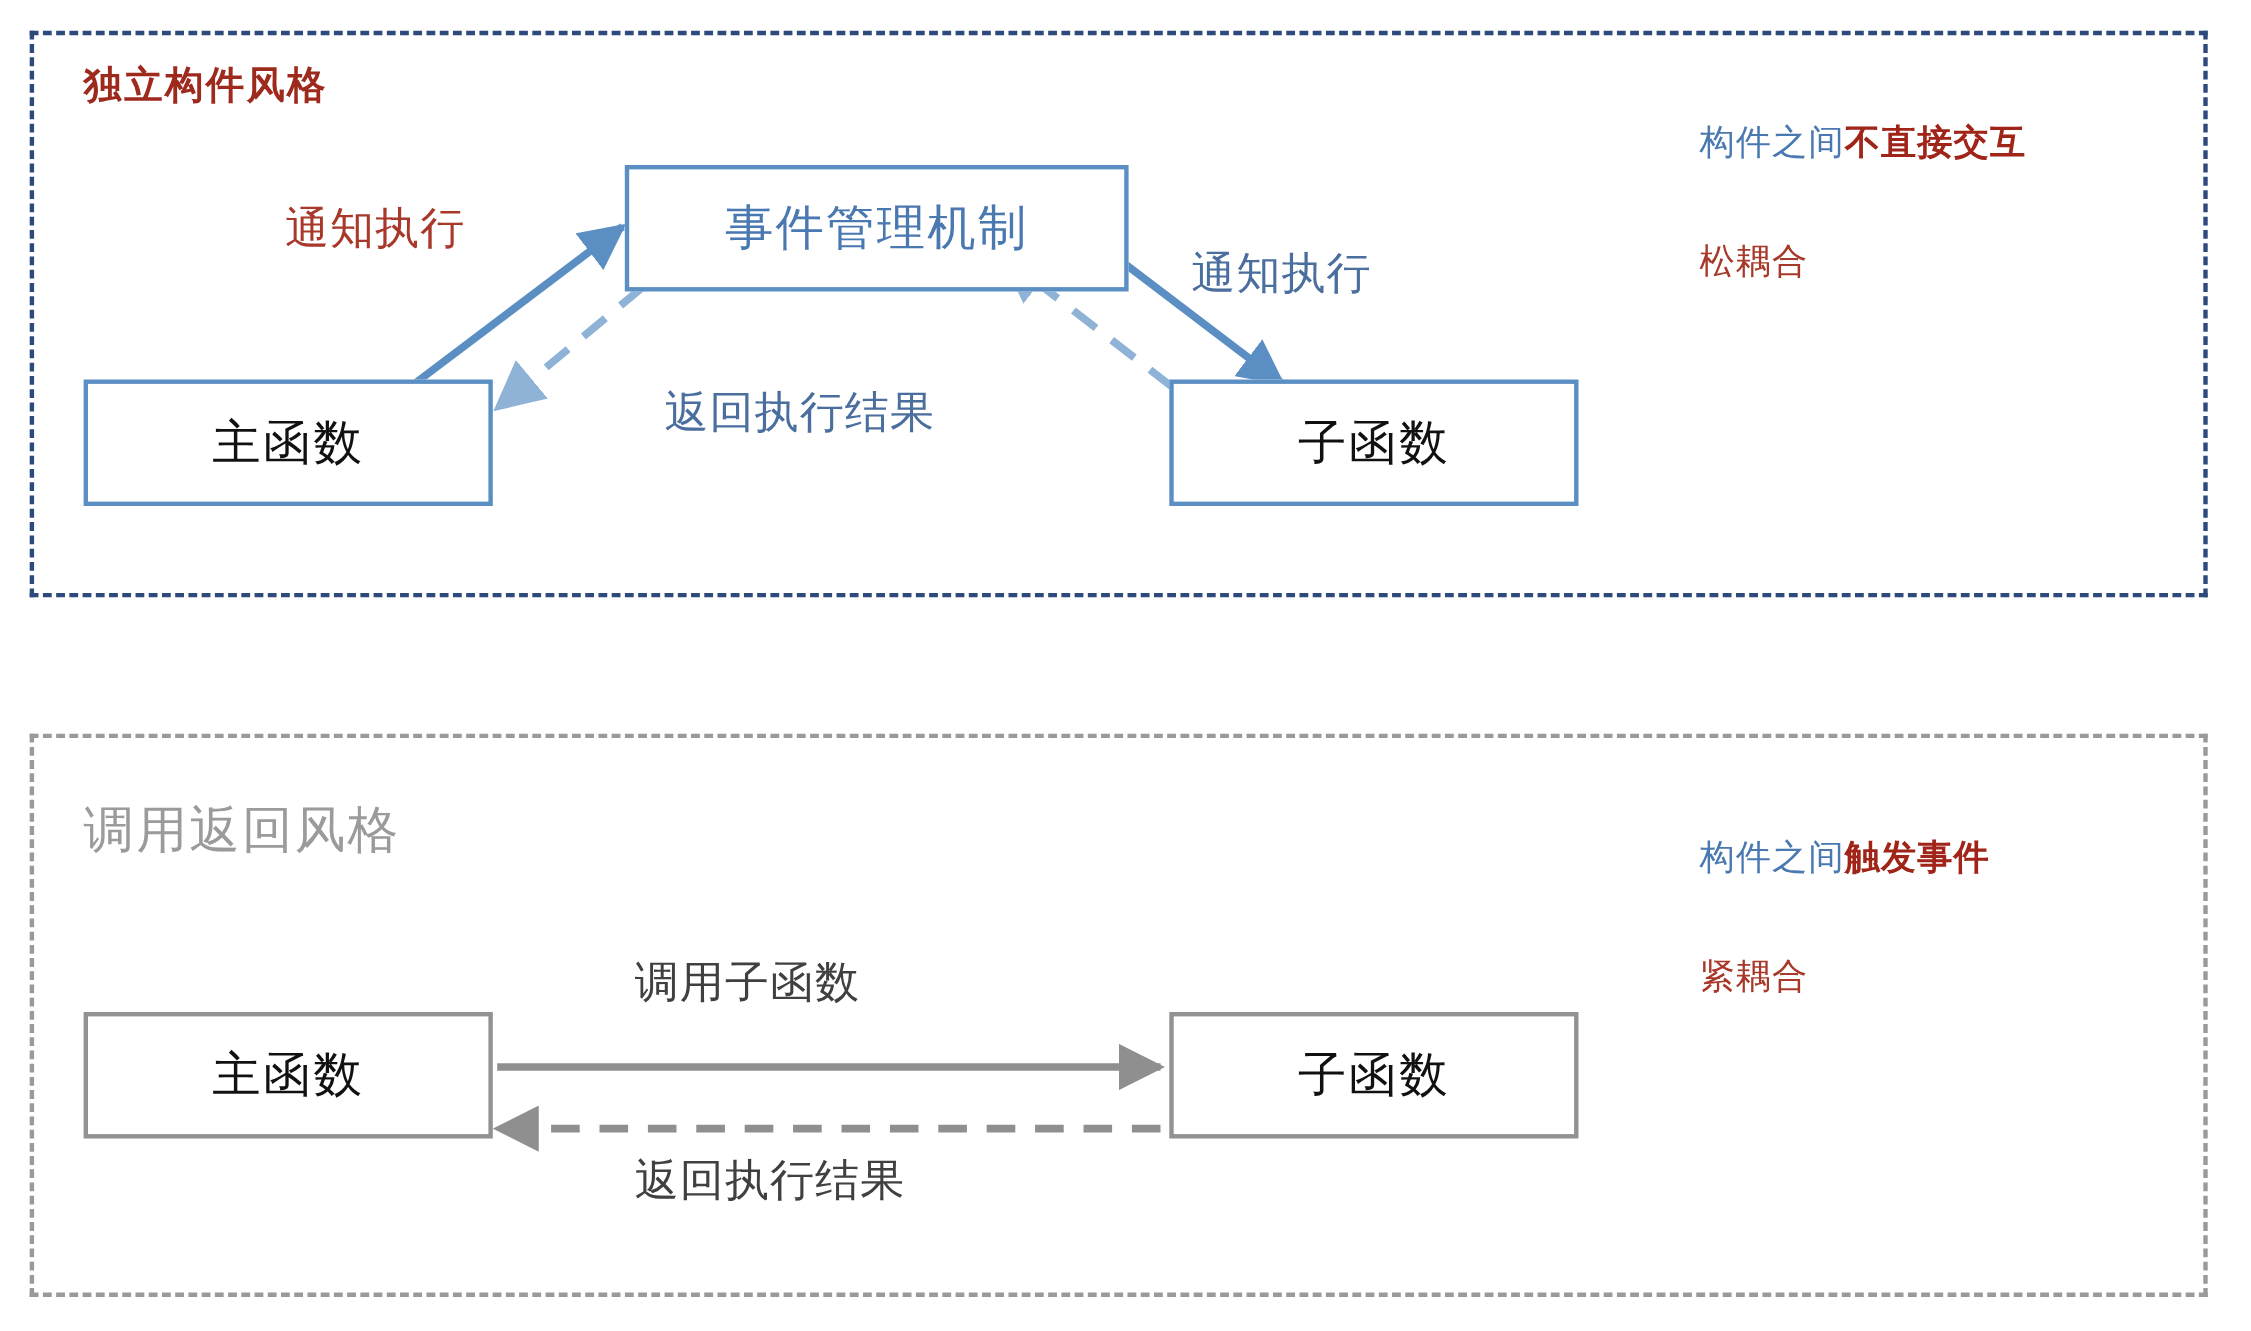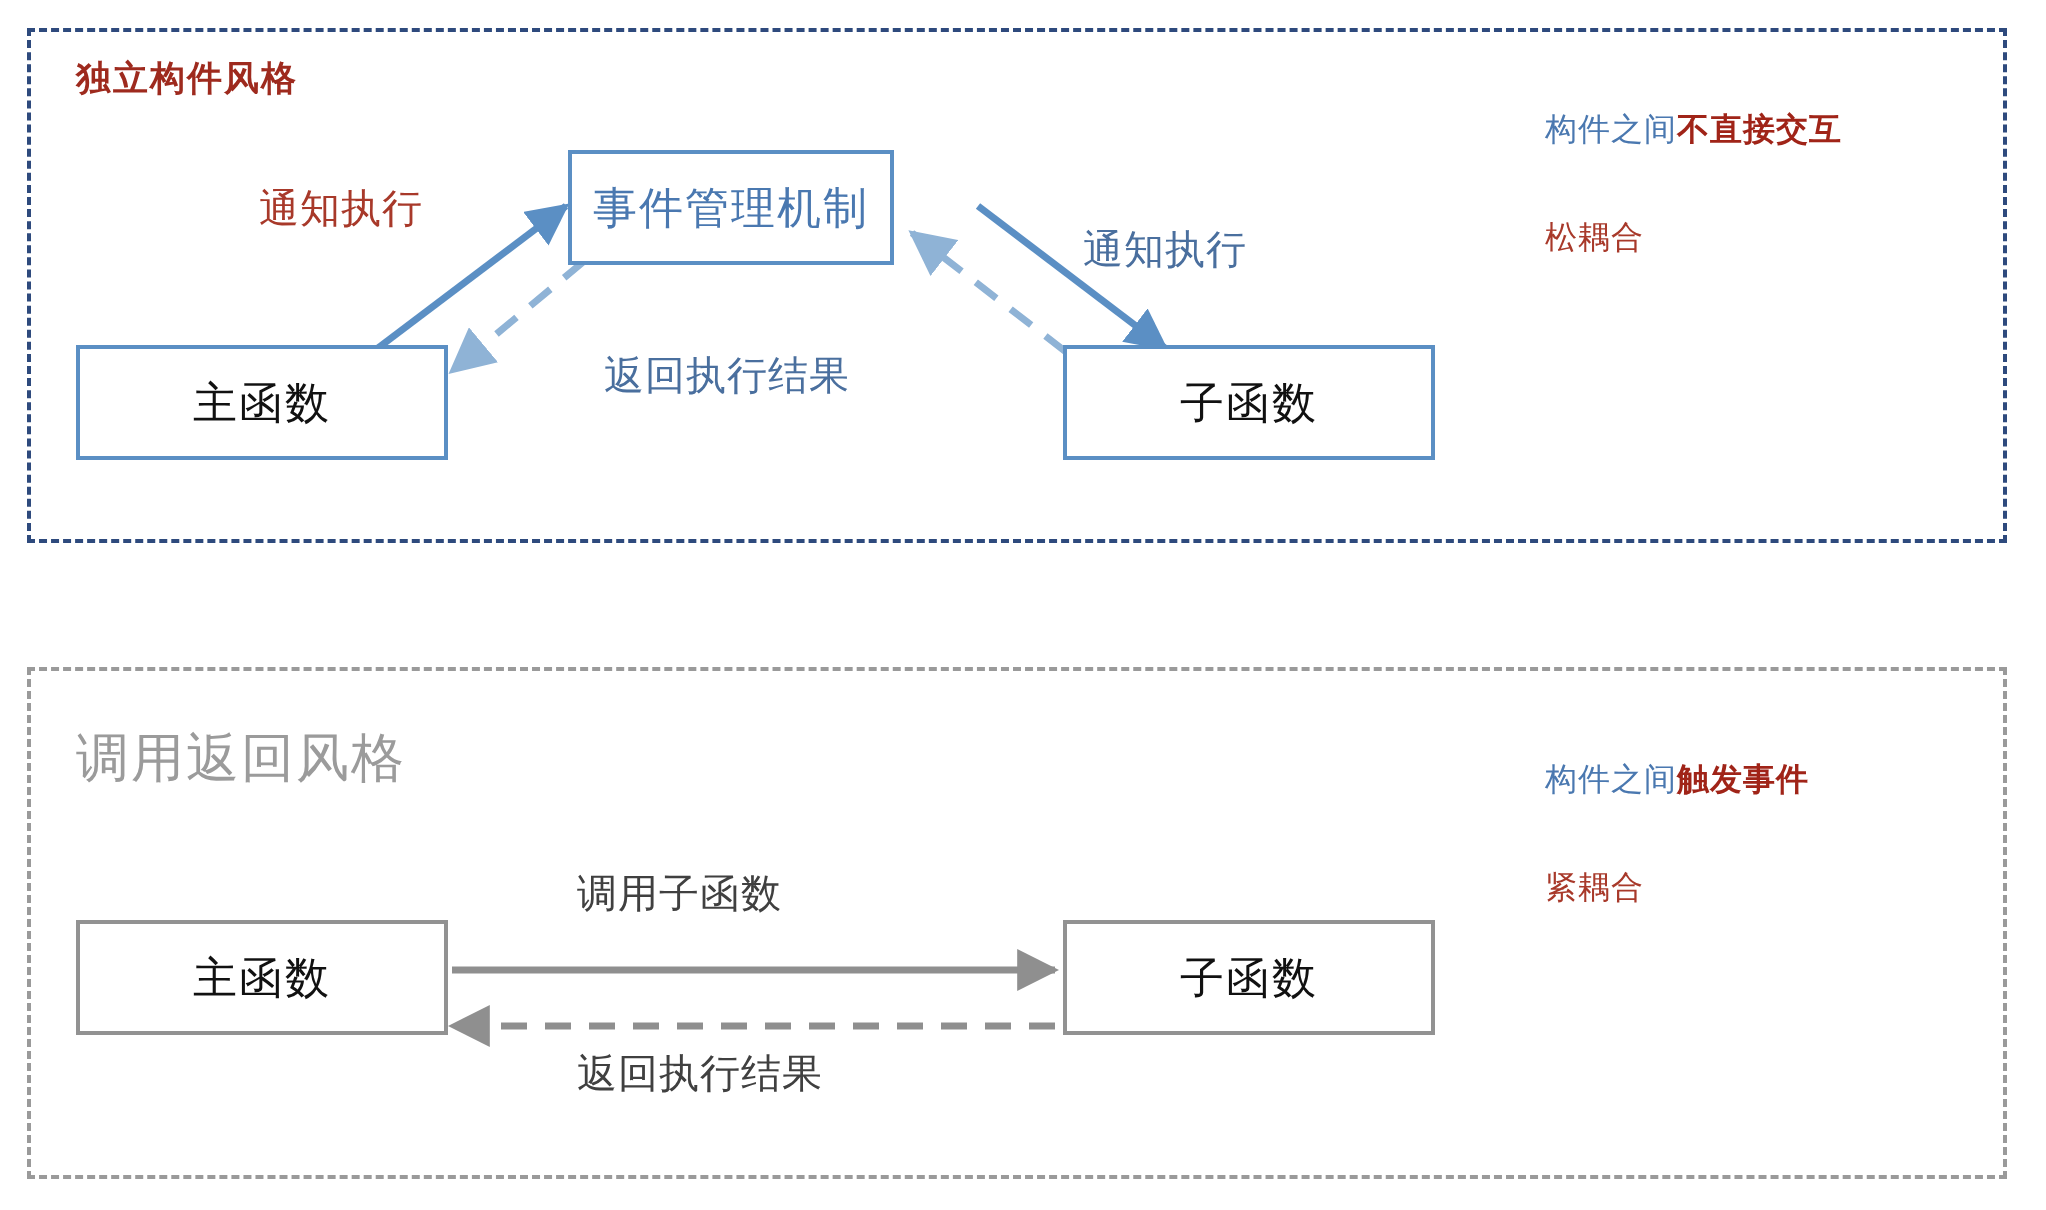--- a/index.html
+++ b/index.html
@@ -38,21 +38,21 @@
     white-space: nowrap;
     line-height: 1;
   }
   .title-event {
     font-size: 35px;
     font-weight: bold;
     color: #9e2a1e;
     letter-spacing: 2px;
   }
   .title-call {
-    font-size: 53px;
+    font-size: 46px;
     font-weight: normal;
     color: #9b9b9b;
     letter-spacing: 2px;
   }
 
   
   .node {
     position: absolute;
     box-sizing: border-box;
     display: flex;
@@ -145,21 +145,21 @@
   </svg>
 
   <div class="panel blue" style="left:27px; top:28px; width:1980px; height:515px;"></div>
 
   <div class="panel-title title-event" style="left:76px; top:60px;">独立构件风格</div>
 
   <div class="node blue-box" style="left:76px; top:345px; width:372px; height:115px;">
     <span>主函数</span>
   </div>
 
-  <div class="node blue-box blue-text" style="left:568px; top:150px; width:326px; height:115px;">
+  <div class="node blue-box blue-text" style="left:568px; top:150px; width:458px; height:115px;">
     <span>事件管理机制</span>
   </div>
 
   <div class="node blue-box" style="left:1063px; top:345px; width:372px; height:115px;">
     <span>子函数</span>
   </div>
 
   <div class="edge-label lbl-red" style="left:259px; top:188px;">通知执行</div>
 
   <div class="edge-label lbl-blue" style="left:1083px; top:193px;margin-top:36px;">通知执行</div>

